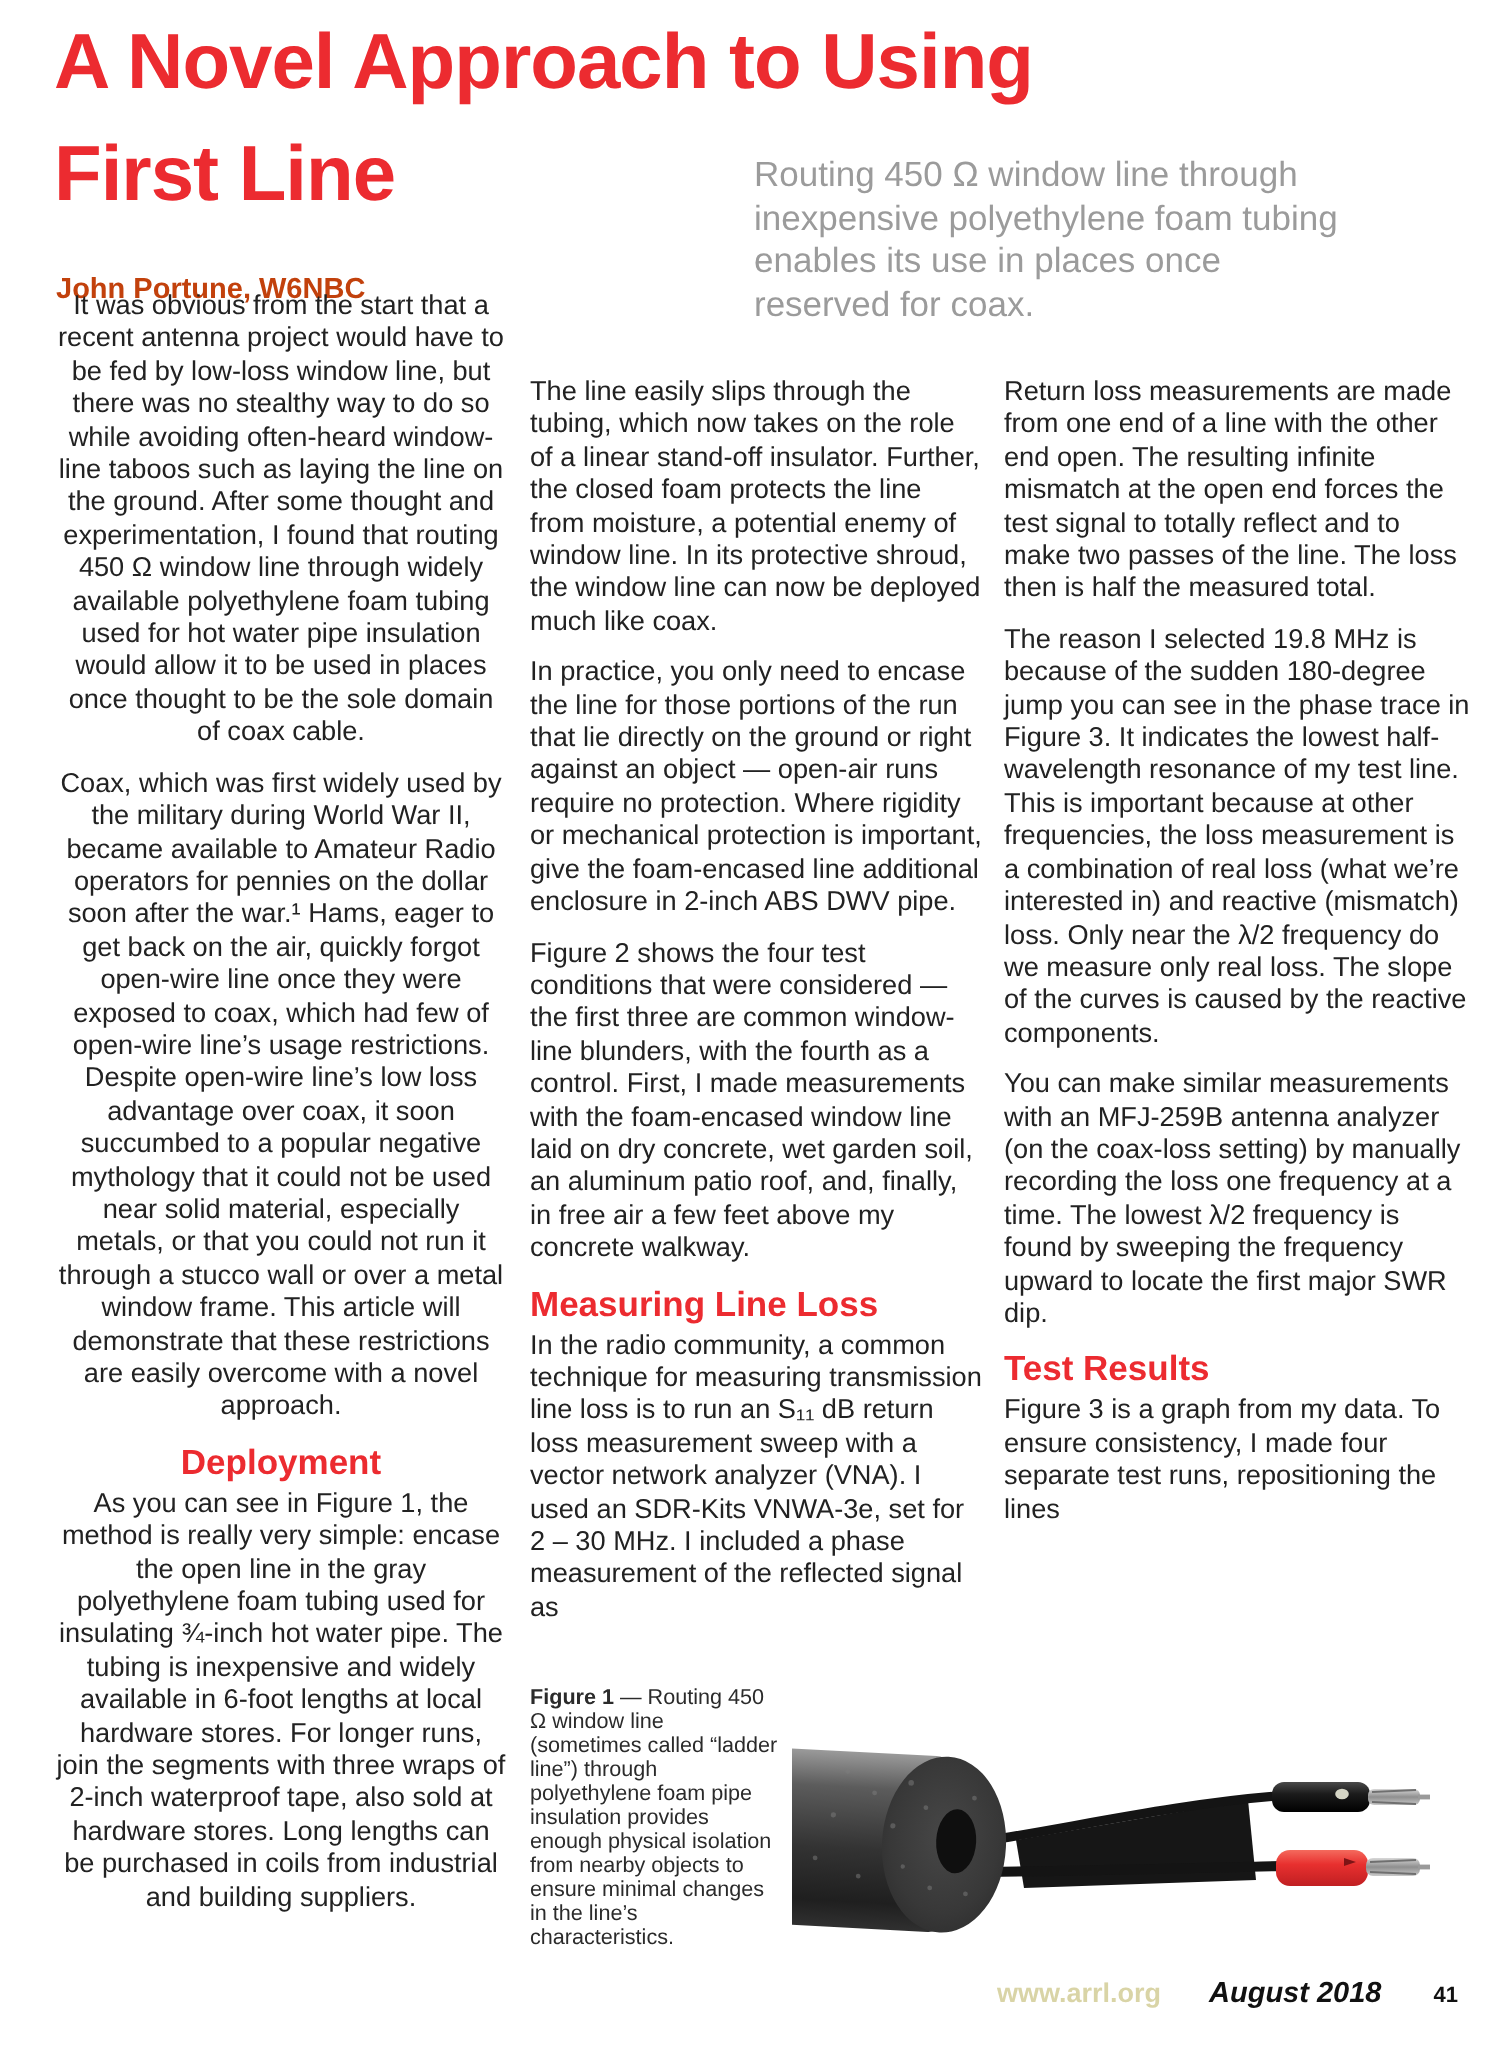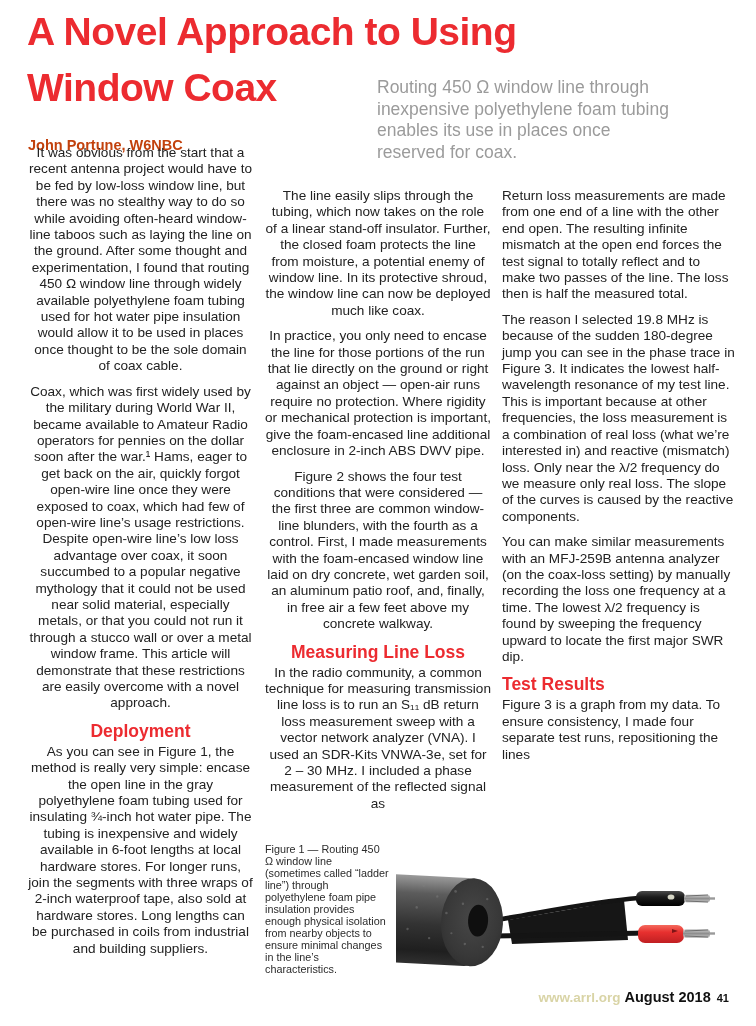--- a/index.html
+++ b/index.html
@@ -37,43 +37,43 @@
   }
   .col p { margin:0 0 9px 0; }
   .col h3 {
     color:#EC2B30;
     font-size:17.5px;
     line-height:20px;
     margin:5px 0 3px 0;
     font-weight:bold;
   }
   .col1 { left:28px;  top:145px; width:225px;text-align:center; }
-  .col2 { left:265px; top:188px; width:226px;text-align:center; }
+  .col2 { left:265px; top:188px; width:226px; }
   .col3 { left:502px; top:188px; width:233px; }
   .caption {
     position:absolute; left:265px; top:843px; width:124px;
     font-size:10.8px; line-height:12px; color:#2b2b2b;
   }
-  .caption .cap-label { font-weight:normal; }
+  .caption .cap-label { font-weight:bold; }
   .figure-photo { position:absolute; left:396px; top:874px; }
   .footer {
     position:absolute; right:27px; top:989px;
-    display:flex; align-items:baseline; gap:4px;
+    display:flex; align-items:baseline; gap:24px;
     font-weight:bold;
   }
   .footer .url   { color:#D9D4A6; font-size:13.5px; }
-  .footer .issue { color:#111;    font-size:14.5px; }
+  .footer .issue { color:#111;    font-size:14.5px;font-style:italic; }
   .footer .pnum  { color:#111;    font-size:11px; margin-left:2px; }
 </style>
 </head>
 <body>
 
 <div class="title">
   <div>A Novel Approach to Using</div>
-  <div>Window Coax</div>
+  <div>First Line</div>
 </div>
 
 <div class="deck">Routing 450 Ω window line through inexpensive polyethylene foam tubing enables its use in places once reserved for coax.</div>
 
 <div class="byline">John Portune, W6NBC</div>
 
 <div class="col col1">
   <p>It was obvious from the start that a recent antenna project would have to be fed by low-loss window line, but there was no stealthy way to do so while avoiding often-heard window-line taboos such as laying the line on the ground. After some thought and experimentation, I found that routing 450 Ω window line through widely available polyethylene foam tubing used for hot water pipe insulation would allow it to be used in places once thought to be the sole domain of coax cable.</p>
   <p>Coax, which was first widely used by the military during World War II, became available to Amateur Radio operators for pennies on the dollar soon after the war.¹ Hams, eager to get back on the air, quickly forgot open-wire line once they were exposed to coax, which had few of open-wire line’s usage restrictions. Despite open-wire line’s low loss advantage over coax, it soon succumbed to a popular negative mythology that it could not be used near solid material, especially metals, or that you could not run it through a stucco wall or over a metal window frame. This article will demonstrate that these restrictions are easily overcome with a novel approach.</p>
   <h3>Deployment</h3>

